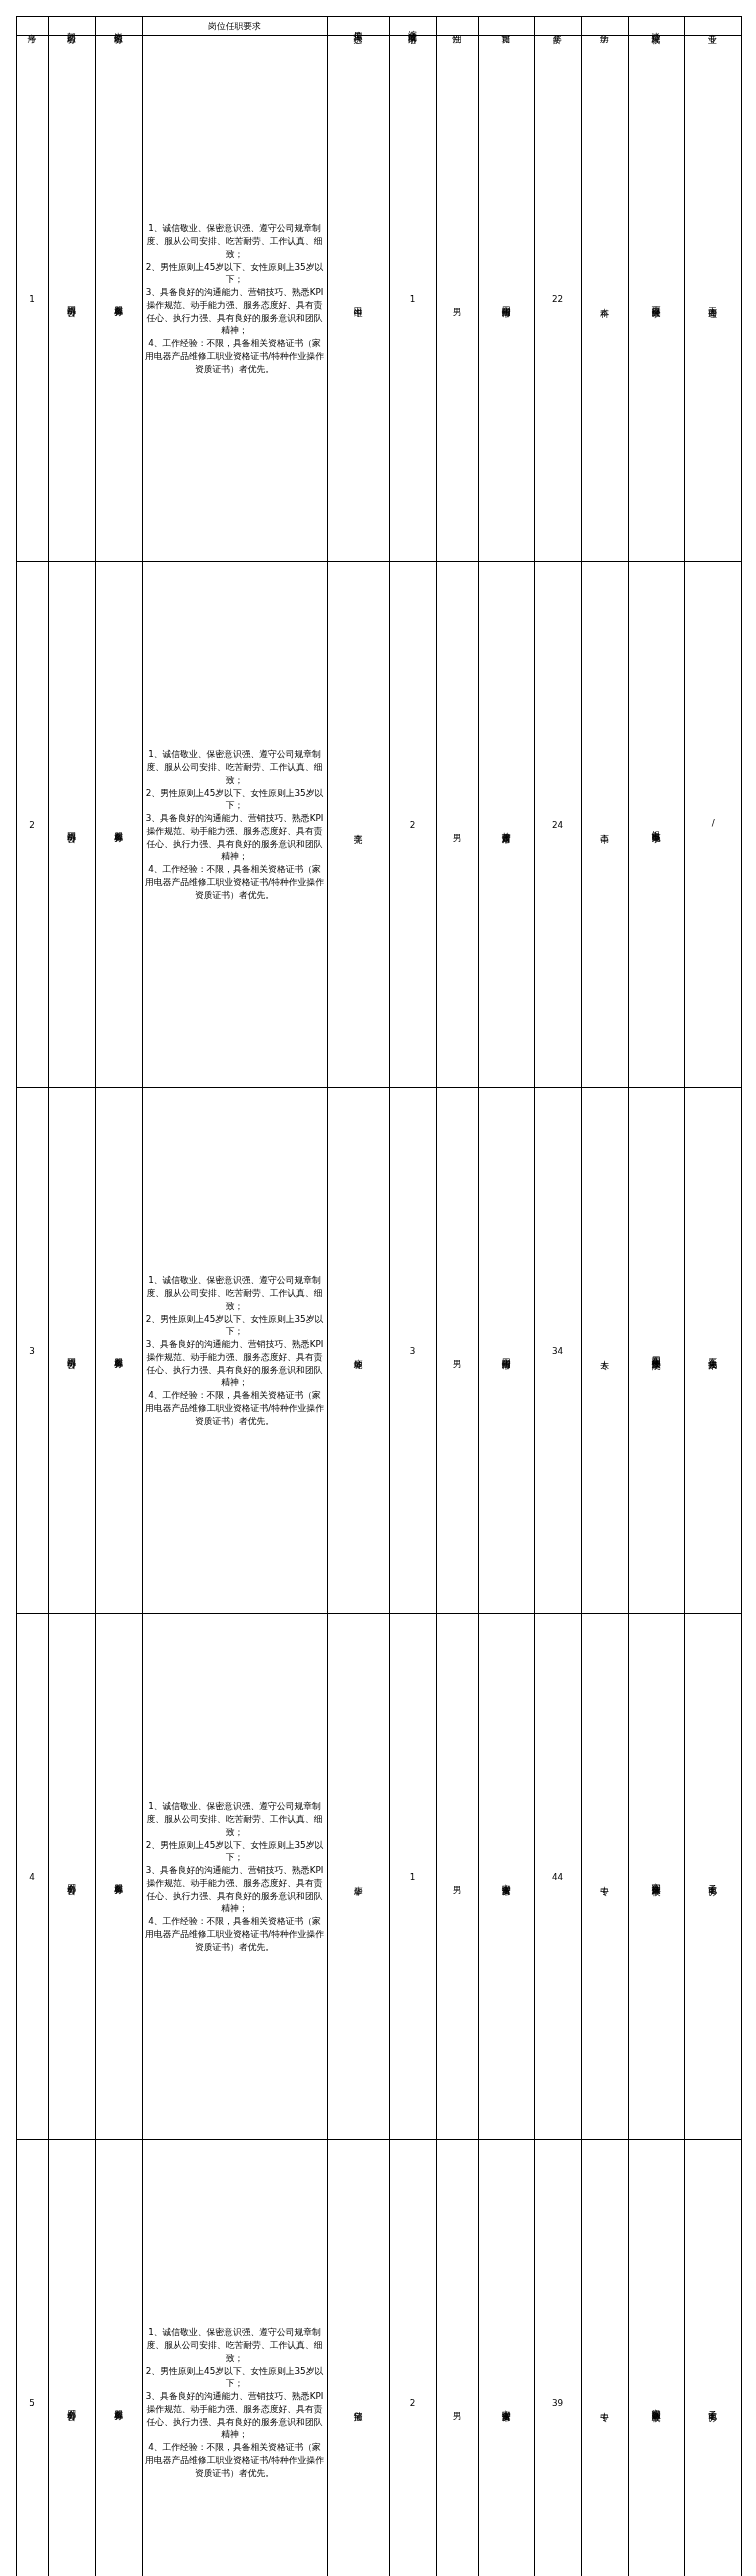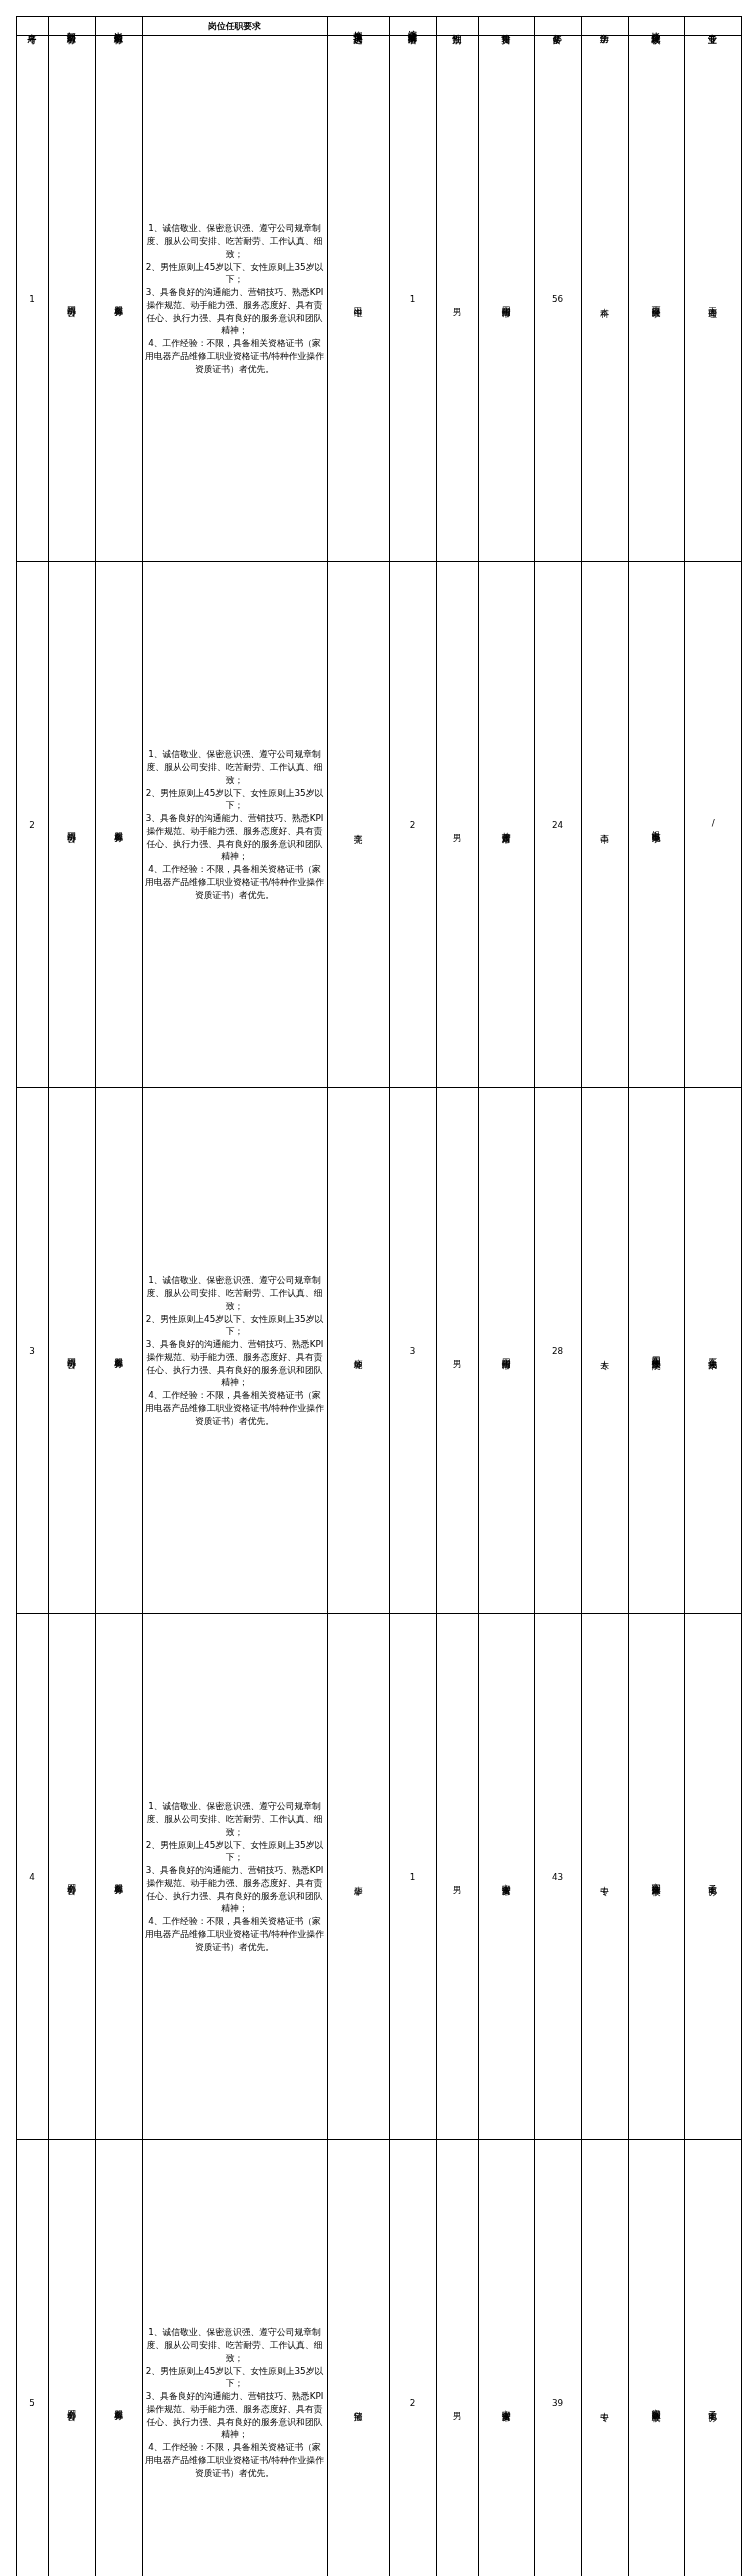--- a/index.html
+++ b/index.html
@@ -29,21 +29,21 @@
     border: 0.5px solid #000;
     vertical-align: middle;
     text-align: center;
     padding: 3.1px 2.1px;
     font-size: 8.8px;
     line-height: 1.45;
     word-wrap: break-word;
     overflow-wrap: break-word;
   }
   thead th {
-    font-weight: bold;
+    font-weight: normal;
     font-size: 9.3px;
     padding: 5.2px 2.1px;
     line-height: 1.4;
   }
   
   col.c-seq      { width: 32px; }
   col.c-dept     { width: 47px; }
   col.c-post     { width: 47px; }
   col.c-duty     { width: 185px; }
   col.c-cand     { width: 62px; }
@@ -131,21 +131,21 @@
         <td><span class="plain-v">绵阳分公司</span></td>
         <td><span class="plain-v">服务工程师</span></td>
         <td class="duty">1、诚信敬业、保密意识强、遵守公司规章制度、服从公司安排、吃苦耐劳、工作认真、细致；
 2、男性原则上45岁以下、女性原则上35岁以下；
 3、具备良好的沟通能力、营销技巧、熟悉KPI操作规范、动手能力强、服务态度好、具有责任心、执行力强、具有良好的服务意识和团队精神；
 4、工作经验：不限，具备相关资格证书（家用电器产品维修工职业资格证书/特种作业操作资质证书）者优先。</td>
         <td><span class="plain-v">田维中</span></td>
         <td class="num">1</td>
         <td><span class="plain-v">男</span></td>
         <td><span class="plain-v">四川省绵阳市</span></td>
-        <td class="num">56</td>
+        <td class="num">22</td>
         <td><span class="plain-v">本科</span></td>
         <td><span class="plain-v">江西财经大学</span></td>
         <td><span class="plain-v">工商管理</span></td>
       </tr>
 
       <tr class="tall">
         <td class="num">2</td>
         <td><span class="plain-v">绵阳分公司</span></td>
         <td><span class="plain-v">服务工程师</span></td>
         <td class="duty">1、诚信敬业、保密意识强、遵守公司规章制度、服从公司安排、吃苦耐劳、工作认真、细致；
@@ -167,39 +167,39 @@
         <td><span class="plain-v">绵阳分公司</span></td>
         <td><span class="plain-v">服务工程师</span></td>
         <td class="duty">1、诚信敬业、保密意识强、遵守公司规章制度、服从公司安排、吃苦耐劳、工作认真、细致；
 2、男性原则上45岁以下、女性原则上35岁以下；
 3、具备良好的沟通能力、营销技巧、熟悉KPI操作规范、动手能力强、服务态度好、具有责任心、执行力强、具有良好的服务意识和团队精神；
 4、工作经验：不限，具备相关资格证书（家用电器产品维修工职业资格证书/特种作业操作资质证书）者优先。</td>
         <td><span class="plain-v">廖乾坤</span></td>
         <td class="num">3</td>
         <td><span class="plain-v">男</span></td>
         <td><span class="plain-v">四川省绵阳市</span></td>
-        <td class="num">28</td>
+        <td class="num">34</td>
         <td><span class="plain-v">大专</span></td>
         <td><span class="plain-v">四川化工职业技术学院</span></td>
         <td><span class="plain-v">石油化工技术</span></td>
       </tr>
 
       <tr class="tall">
         <td class="num">4</td>
         <td><span class="plain-v">合肥分公司</span></td>
         <td><span class="plain-v">服务工程师</span></td>
         <td class="duty">1、诚信敬业、保密意识强、遵守公司规章制度、服从公司安排、吃苦耐劳、工作认真、细致；
 2、男性原则上45岁以下、女性原则上35岁以下；
 3、具备良好的沟通能力、营销技巧、熟悉KPI操作规范、动手能力强、服务态度好、具有责任心、执行力强、具有良好的服务意识和团队精神；
 4、工作经验：不限，具备相关资格证书（家用电器产品维修工职业资格证书/特种作业操作资质证书）者优先。</td>
         <td><span class="plain-v">廖华</span></td>
         <td class="num">1</td>
         <td><span class="plain-v">男</span></td>
         <td><span class="plain-v">安徽省安庆市</span></td>
-        <td class="num">43</td>
+        <td class="num">44</td>
         <td><span class="plain-v">中专</span></td>
         <td><span class="plain-v">安庆职业技术学校</span></td>
         <td><span class="plain-v">电子商务</span></td>
       </tr>
 
       <tr class="tall">
         <td class="num">5</td>
         <td><span class="plain-v">合肥分公司</span></td>
         <td><span class="plain-v">服务工程师</span></td>
         <td class="duty">1、诚信敬业、保密意识强、遵守公司规章制度、服从公司安排、吃苦耐劳、工作认真、细致；

